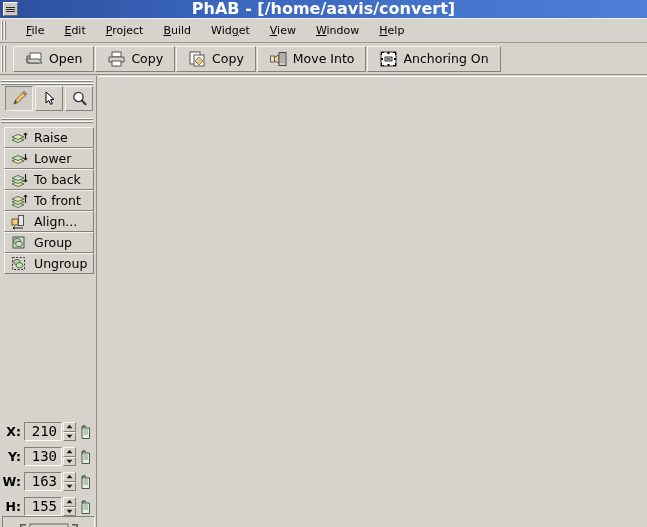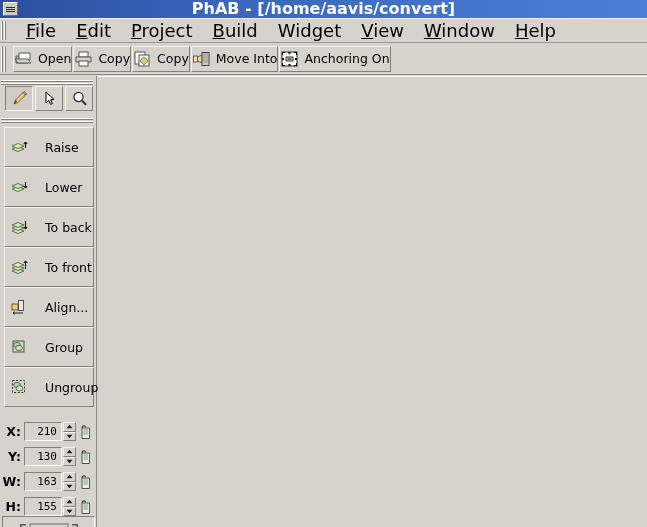--- a/index.html
+++ b/index.html
@@ -88,21 +88,21 @@
   }
   .menu-grip i {
     width: 2px; height: 19px;
     background: #d6d3cc;
     border-left: 1px solid #ffffff;
     border-right: 1px solid #84827c;
     box-sizing: border-box;
   }
   .menu-item {
     padding: 2px 10px;
-    font-size: 18px;
+    font-size: 11px;
     line-height: 16px;
     color: #000;
     white-space: nowrap;
     cursor: default;
   }
   .menu-item u { text-decoration: underline; }
 
   
   .toolbar {
     position: absolute;
@@ -124,21 +124,21 @@
     background: #d6d3cc;
     border-left: 1px solid #ffffff;
     border-right: 1px solid #84827c;
     box-sizing: border-box;
   }
   .tb-btn {
     height: 26px;
     display: flex;
     align-items: center;
     gap: 5px;
-    padding: 0 0;
+    padding: 0 11px;
     background: #d6d3cc;
     border-top: 1px solid #f3f2ee;
     border-left: 1px solid #f3f2ee;
     border-right: 1px solid #848078;
     border-bottom: 1px solid #848078;
     box-sizing: border-box;
     font-size: 12.5px;
     white-space: nowrap;
     cursor: default;
     margin-right: 1px;
@@ -210,30 +210,30 @@
     border-bottom: 1px solid #84827c;
     box-sizing: border-box;
   }
 
   .act-list {
     position: absolute;
     left: 4px; top: 51px;
     width: 90px;
   }
   .act-btn {
-    height: 40px;
+    height: 21px;
     background: #d6d3cc;
     border-top: 1px solid #f4f3ef;
     border-left: 1px solid #f4f3ef;
     border-right: 1px solid #83807a;
     border-bottom: 1px solid #83807a;
     box-sizing: border-box;
     display: flex;
     align-items: center;
-    gap: 15px;
+    gap: 4px;
     padding-left: 5px;
     font-size: 12.5px;
     white-space: nowrap;
     cursor: default;
     margin-bottom: 0px;
   }
   .act-ico { width: 20px; height: 18px; flex: 0 0 20px; display:block; }
 
   
   .numfields {
@@ -258,21 +258,21 @@
   .numbox {
     width: 38px; height: 19px;
     background: #d6d3cc;
     border-top: 1px solid #83807a;
     border-left: 1px solid #83807a;
     border-right: 1px solid #fbfaf7;
     border-bottom: 1px solid #fbfaf7;
     box-sizing: border-box;
     text-align: right;
     padding-right: 4px;
-    font-size: 11px;
+    font-size: 14px;
     line-height: 17px;
     font-family: "DejaVu Sans Mono", "Liberation Mono", monospace;
   }
   .spin {
     width: 13px; height: 19px;
     display: flex; flex-direction: column;
     margin-left: 1px;
   }
   .spin div {
     flex: 1;

